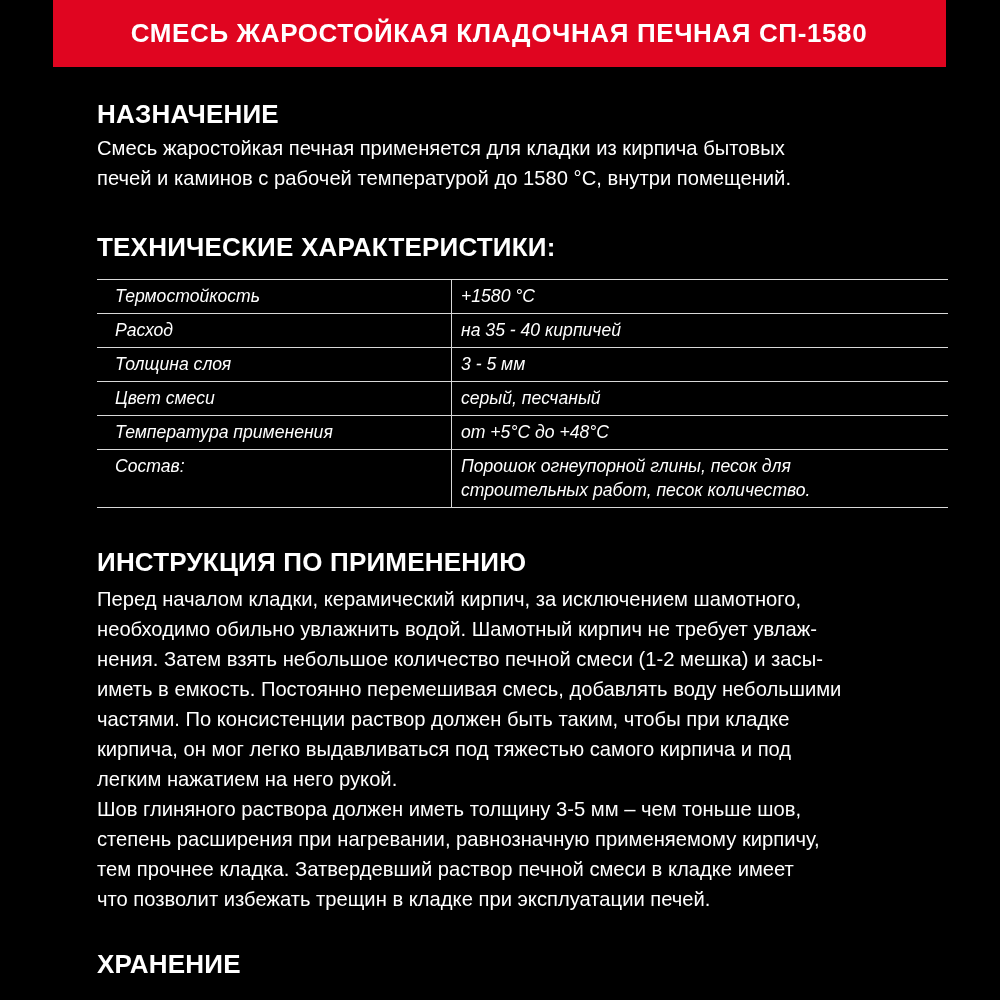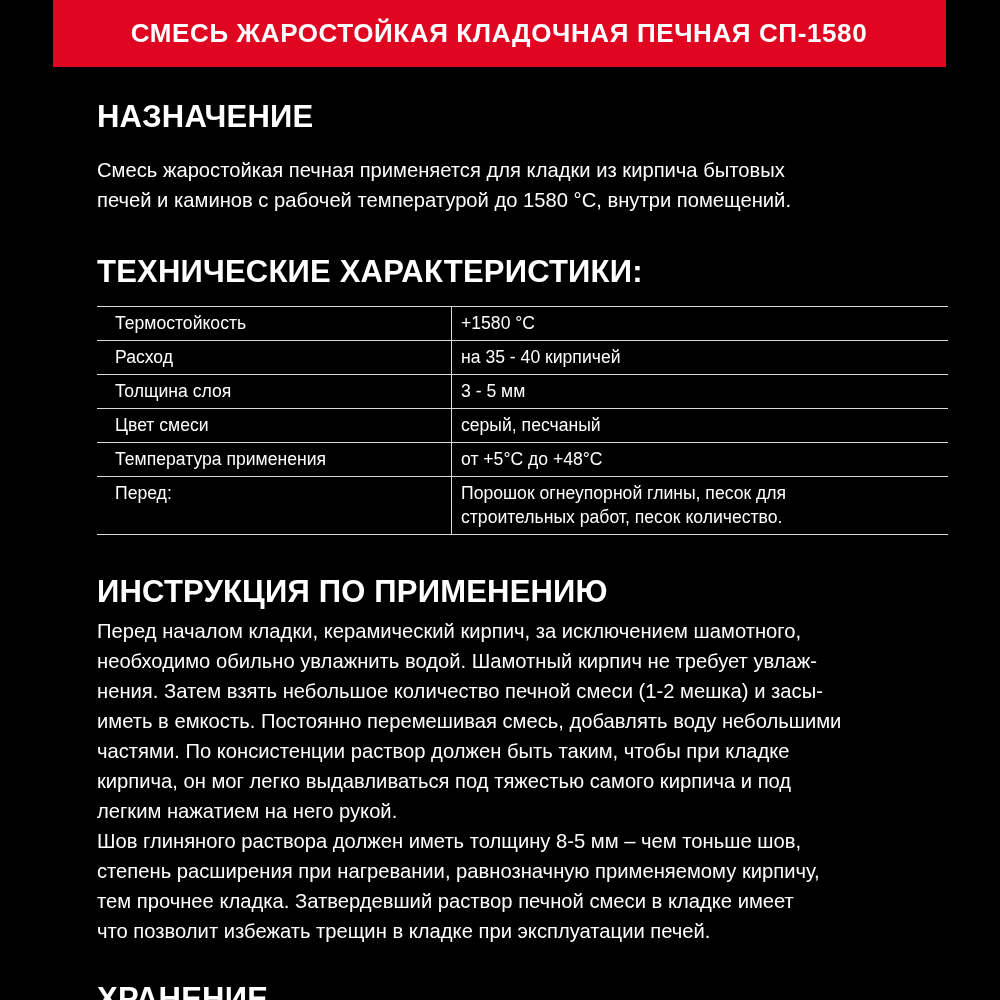--- a/index.html
+++ b/index.html
@@ -46,57 +46,58 @@
 
   
   .content {
     position: absolute;
     left: 97px;
     top: 67px;
     width: 855px;
   }
 
   .section-heading {
-    font-size: 31px;
+    font-size: 26px;
     font-weight: bold;
     letter-spacing: 0.2px;
     color: #ffffff;
     line-height: 1;
   }
 
   .body-text {
     font-size: 20.2px;
     line-height: 30px;
     color: #ffffff;
     text-align: justify;
     text-justify: inter-word;
   }
   .body-text .line {
     display: block;
     white-space: nowrap;
   }
 
   
   .sec-purpose { margin-top: 34px; }
-  .sec-purpose .body-text { margin-top: 23px; }
+  .sec-purpose .body-text { margin-top: 6px; }
 
   .sec-specs { margin-top: 41px; }
 
   .sec-instr { margin-top: 41px; }
   .sec-instr .body-text { margin-top: 9px; }
   .sec-instr .para2 { margin-top: 0px; }
 
   .sec-storage { margin-top: 37px; }
 
   
   .spec-table {
     margin-top: 19px;
     width: 851px;
     border-collapse: collapse;
     table-layout: fixed;
+    font-style: italic;
   }
   .spec-table tr {
     border-top: 1.6px solid #d9d9d9;
   }
   .spec-table tr:last-child {
     border-bottom: 1.6px solid #d9d9d9;
   }
   .spec-table td {
     font-size: 17.6px;
     line-height: 24px;
@@ -165,21 +166,21 @@
               <span class="vline">серый, песчаный</span>
             </td>
           </tr>
           <tr>
             <td class="key">Температура применения</td>
             <td class="val">
               <span class="vline">от +5°C до +48°C</span>
             </td>
           </tr>
           <tr>
-            <td class="key">Перед:</td>
+            <td class="key">Состав:</td>
             <td class="val">
               <span class="vline">Порошок огнеупорной глины, песок для</span>
               <span class="vline">строительных работ, песок количество.</span>
             </td>
           </tr>
         </tbody>
       </table>
     </div>
 
     <div class="sec-instr">
@@ -187,21 +188,21 @@
       <div class="body-text para1">
         <span class="line">Перед началом кладки, керамический кирпич, за исключением шамотного,</span>
         <span class="line">необходимо обильно увлажнить водой. Шамотный кирпич не требует увлаж-</span>
         <span class="line">нения. Затем взять небольшое количество печной смеси (1-2 мешка) и засы-</span>
         <span class="line">иметь в емкость. Постоянно перемешивая смесь, добавлять воду небольшими</span>
         <span class="line">частями. По консистенции раствор должен быть таким, чтобы при кладке</span>
         <span class="line">кирпича, он мог легко выдавливаться под тяжестью самого кирпича и под</span>
         <span class="line">легким нажатием на него рукой.</span>
       </div>
       <div class="body-text para2">
-        <span class="line">Шов глиняного раствора должен иметь толщину 8-5 мм – чем тоньше шов,</span>
+        <span class="line">Шов глиняного раствора должен иметь толщину 3-5 мм – чем тоньше шов,</span>
         <span class="line">степень расширения при нагревании, равнозначную применяемому кирпичу,</span>
         <span class="line">тем прочнее кладка. Затвердевший раствор печной смеси в кладке имеет</span>
         <span class="line">что позволит избежать трещин в кладке при эксплуатации печей.</span>
       </div>
     </div>
 
     <div class="sec-storage">
       <div class="section-heading">ХРАНЕНИЕ</div>
 
     </div>

